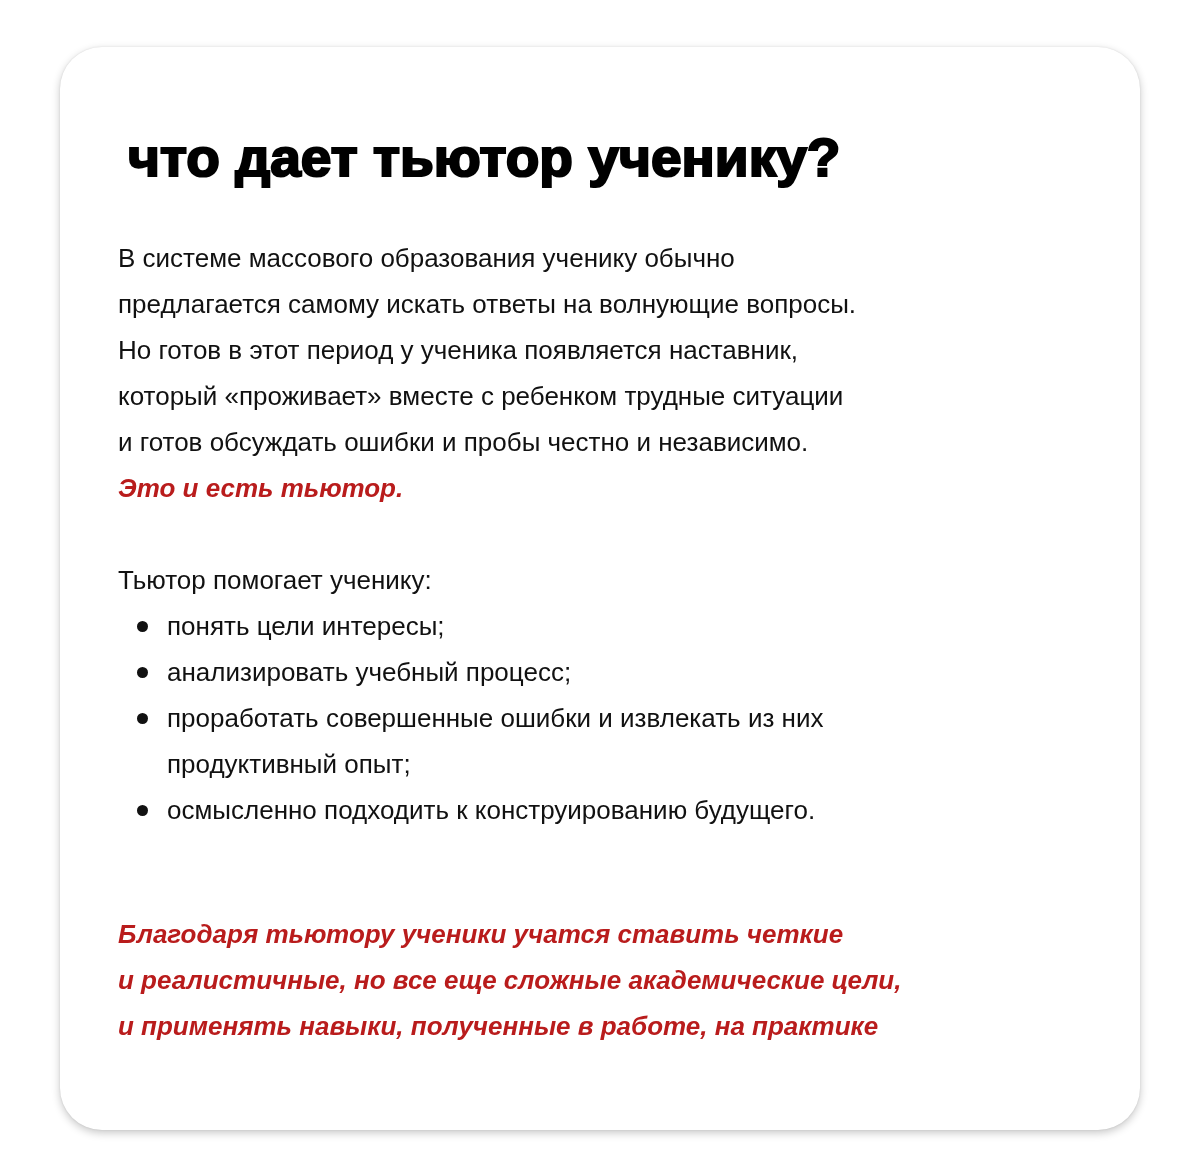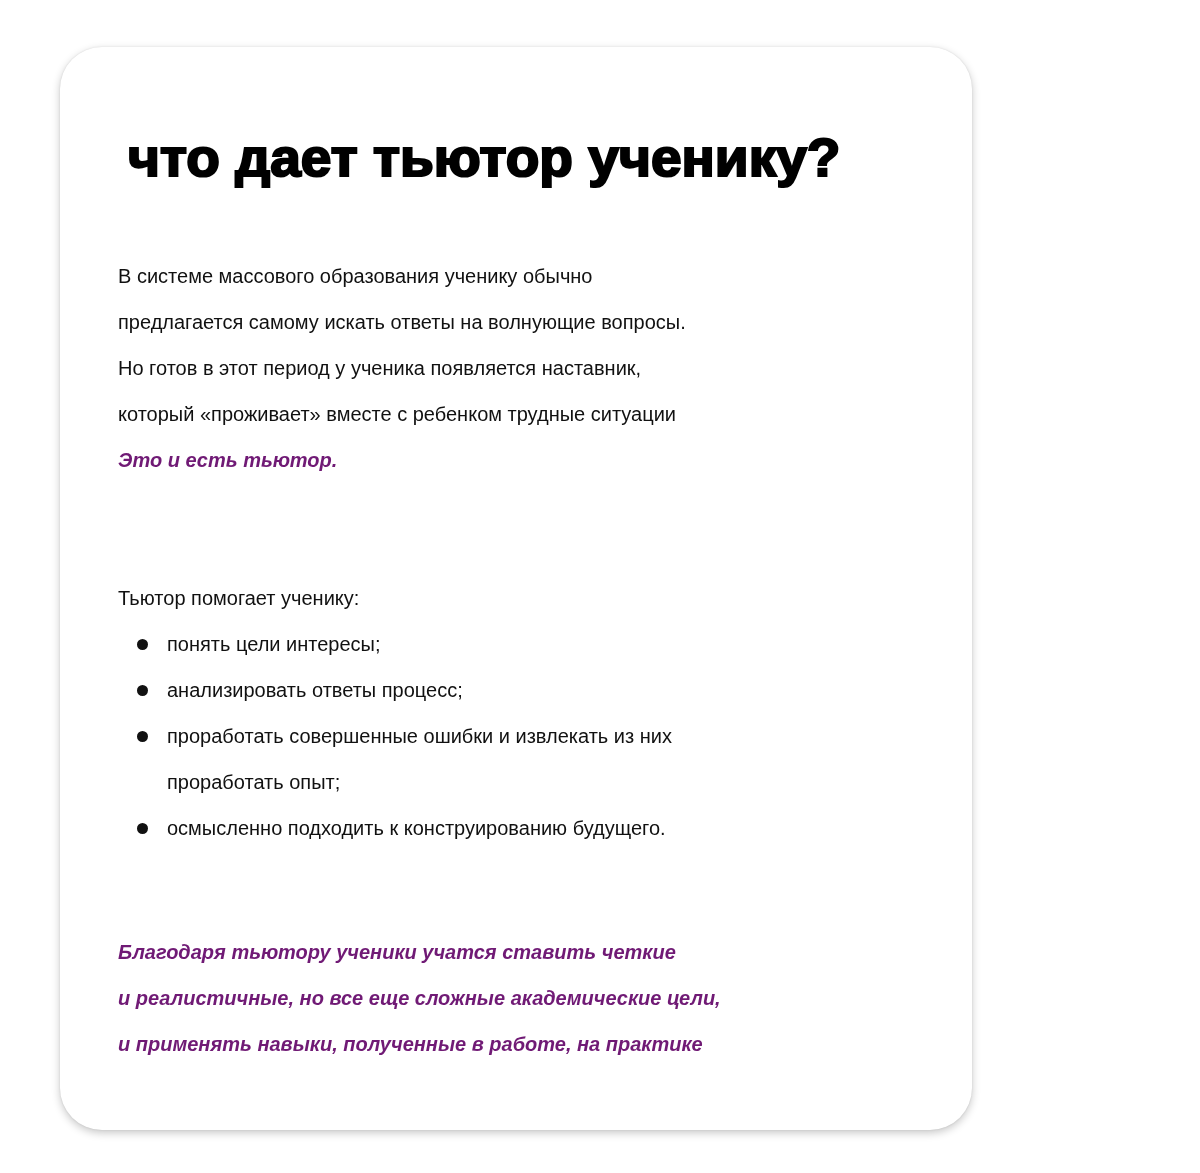--- a/index.html
+++ b/index.html
@@ -7,21 +7,21 @@
       padding: 0;
       background: #ffffff;
       width: 1200px;
       height: 1173px;
       overflow: hidden;
     }
     .card {
       position: absolute;
       left: 60px;
       top: 47px;
-      width: 912px;
+      width: 1080px;
       height: 1083px;
       background: #ffffff;
       border-radius: 42px;
       box-shadow: 0 3px 8px rgba(0,0,0,0.22), 0 0 2px rgba(0,0,0,0.10);
     }
     .title {
       position: absolute;
       left: 68px;
       top: 70px;
       margin: 0;
@@ -33,34 +33,33 @@
       color: #000000;
       white-space: nowrap;
       transform-origin: left center;
       transform: scaleX(1.02);
       -webkit-text-stroke: 2.2px #000;
     }
     .body-text {
       position: absolute;
       left: 58px;
       font-family: "Liberation Sans", sans-serif;
-      font-size: 20px;
+      font-size: 26px;
       color: #111111;
       white-space: nowrap;
-      margin-top: 18px;
     }
     .line {
       display: block;
       height: 46px;
       line-height: 46px;
     }
     .em {
       font-weight: 700;
       font-style: italic;
-      color: #701a75;
+      color: #b91c1c;
     }
     .para1 { top: 188px; }
     .para2 { top: 510px; }
     .list {
       list-style: none;
       margin: 0;
       padding: 0;
     }
     .list li {
       position: relative;
@@ -82,38 +81,39 @@
 
 <div class="card">
 
   <h1 class="title">что дает тьютор ученику?</h1>
 
   <div class="body-text para1">
     <span class="line">В системе массового образования ученику обычно</span>
     <span class="line">предлагается самому искать ответы на волнующие вопросы.</span>
     <span class="line">Но готов в этот период у ученика появляется наставник,</span>
     <span class="line">который «проживает» вместе с ребенком трудные ситуации</span>
+    <span class="line">и готов обсуждать ошибки и пробы честно и независимо.</span>
     <span class="line em">Это и есть тьютор.</span>
   </div>
 
   <div class="body-text para2">
     <span class="line">Тьютор помогает ученику:</span>
     <ul class="list">
       <li>
         <span class="bullet"></span>
         <span class="line">понять цели интересы;</span>
       </li>
       <li>
         <span class="bullet"></span>
-        <span class="line">анализировать ответы процесс;</span>
+        <span class="line">анализировать учебный процесс;</span>
       </li>
       <li>
         <span class="bullet"></span>
         <span class="line">проработать совершенные ошибки и извлекать из них</span>
-        <span class="line">проработать опыт;</span>
+        <span class="line">продуктивный опыт;</span>
       </li>
       <li>
         <span class="bullet"></span>
         <span class="line">осмысленно подходить к конструированию будущего.</span>
       </li>
     </ul>
   </div>
 
   <div class="body-text para3 em">
     <span class="line">Благодаря тьютору ученики учатся ставить четкие</span>

